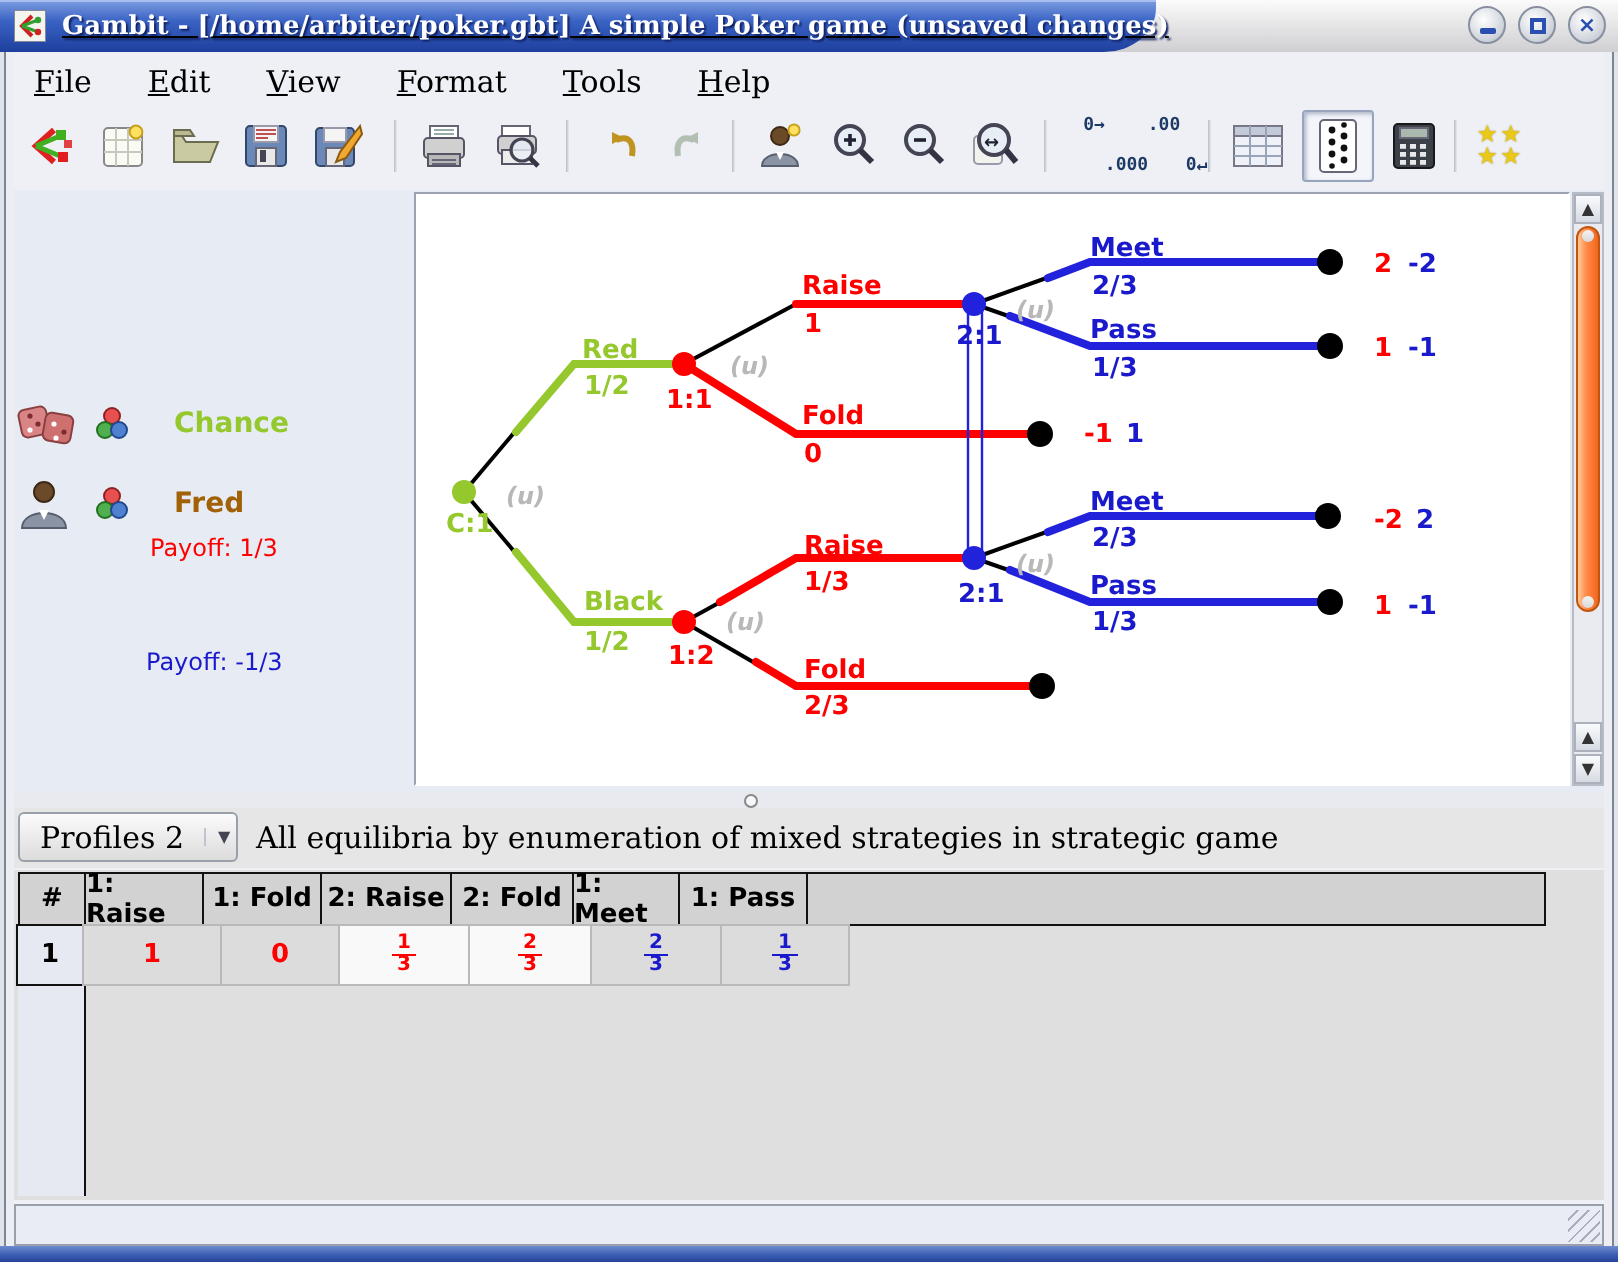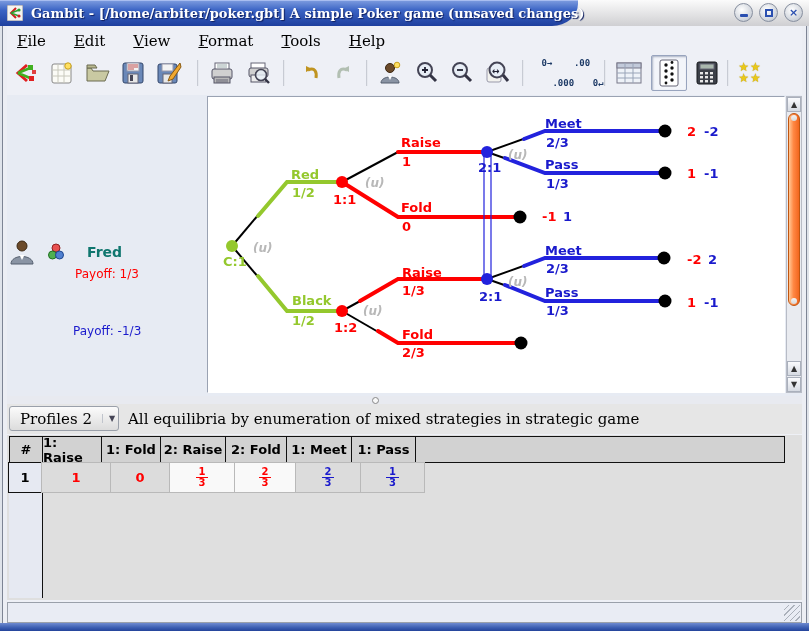--- a/index.html
+++ b/index.html
@@ -13,21 +13,21 @@
   .edge-right{position:absolute;right:0;top:26px;bottom:0;width:7px;
     background:linear-gradient(270deg,#dfe3ea 0 2px,#7d8494 2px 3px,#eceef4 3px 7px);z-index:50;}
   .bottomstrip{position:absolute;left:0;right:0;bottom:0;height:8px;z-index:60;
     background:linear-gradient(180deg,#6d8ad0,#3a5cb0 60%,#24439a);}
   
   .titlebar{position:absolute;left:0;top:0;width:809px;height:26px;
     background:linear-gradient(180deg,#fbfbfb,#cfcfd2);}
   .titletab{position:absolute;left:0;top:0;height:26px;width:578px;
     background:linear-gradient(180deg,#7f9ee0 0,#3a63c4 40%,#1e3f9e 100%);
     border-bottom-right-radius:26px 22px;display:flex;align-items:center;
-    box-shadow:inset 0 1px 0 #a8bdf0;}
+    box-shadow:inset 0 1px 0 #a8bdf0;text-decoration:underline;}
   .appicon{margin-left:7px;width:16px;height:16px;display:inline-block;}
   .title{color:#ffffff;font:bold 13px "DejaVu Serif",serif;margin-left:8px;white-space:nowrap;
     text-shadow:1px 1px 1px #102060;}
   .winbtns{position:absolute;right:6px;top:3px;display:flex;gap:6px;}
   .winbtn{width:19px;height:19px;border-radius:50%;
     background:radial-gradient(circle at 40% 35%,#ffffff,#cdd2da 70%,#9aa2b0);
     border:1px solid #8890a0;box-sizing:border-box;display:flex;align-items:center;justify-content:center;
     color:#2a4fb0;font:bold 11px "DejaVu Sans",sans-serif;cursor:pointer;}
   .glyph-min{width:8px;height:3px;background:#2a4fb0;border-radius:1px;margin-top:6px;}
   .glyph-max{width:8px;height:8px;border:2px solid #2a4fb0;box-sizing:border-box;}
@@ -303,32 +303,50 @@
     <div class="tsep" style="left:720px"></div>
     <div class="tbtn" style="left:729px">
       <div class="stars"><span>★★</span><br>
       <span>★★</span></div>
     </div>
   </div>
 
   <div class="main">
 
     <div class="playerpanel">
+      <div class="prow" style="top:103px">
+        <svg width="34" height="28" viewBox="0 0 34 28">
+          <rect x="3" y="6" width="14" height="14" rx="3" fill="#d98585" stroke="#8a4040" transform="rotate(-12 10 13)"></rect>
+          <rect x="15" y="9" width="14" height="14" rx="3" fill="#cf7070" stroke="#8a4040" transform="rotate(10 22 16)"></rect>
+          <circle cx="8" cy="10" r="1.3" fill="#7a2e2e"></circle>
+            <circle cx="12" cy="14" r="1.3" fill="#7a2e2e"></circle>
+            <circle cx="8" cy="17" r="1.3" fill="#fff"></circle>
+          <circle cx="20" cy="14" r="1.3" fill="#fff"></circle>
+            <circle cx="25" cy="18" r="1.3" fill="#7a2e2e"></circle>
+            <circle cx="21" cy="21" r="1.3" fill="#fff"></circle>
+        </svg>
+        <svg width="18" height="18" viewBox="0 0 18 18" style="margin-left:6px">
+          <circle cx="9" cy="5" r="4" fill="#e85050" stroke="#902020"></circle>
+          <circle cx="5.5" cy="12" r="4" fill="#50b050" stroke="#207020"></circle>
+          <circle cx="12.5" cy="12" r="4" fill="#5080d0" stroke="#204890"></circle>
+        </svg>
+        <span class="pname" style="color:#94c82d">Chance</span>
+      </div>
       <div class="prow" style="top:144px">
         <svg width="34" height="26" viewBox="0 0 34 26">
           <circle cx="15" cy="7" r="5" fill="#6b4a2a" stroke="#3c2813"></circle>
           <path d="M4,25 C4,15 26,15 26,25 Z" fill="#8a94a4" stroke="#555f6e"></path>
           <path d="M12.5,16 L15,21 L17.5,16 Z" fill="#fff"></path>
         </svg>
         <svg width="18" height="18" viewBox="0 0 18 18" style="margin-left:6px">
           <circle cx="9" cy="5" r="4" fill="#e85050" stroke="#902020"></circle>
           <circle cx="5.5" cy="12" r="4" fill="#50b050" stroke="#207020"></circle>
           <circle cx="12.5" cy="12" r="4" fill="#5080d0" stroke="#204890"></circle>
         </svg>
-        <span class="pname" style="color:#0f766e">Fred</span>
+        <span class="pname" style="color:#a16207">Fred</span>
       </div>
       <div class="ppay" style="left:68px;top:172px;color:#ff0000">Payoff: 1/3</div>
       <div class="ppay" style="left:66px;top:229px;color:#1a1acc">Payoff: -1/3</div>
     </div>
 
     <div class="treecanvas">
       <svg width="576" height="295" viewBox="0 0 576 295">
 
         <path d="M24,149 L51,117" stroke="#000" stroke-width="2"></path>
         <path d="M50,119 L79,85 L134,85" stroke="#94c82d" stroke-width="4" fill="none" stroke-linecap="round"></path>
@@ -440,21 +458,21 @@
   </div>
 
   <div class="tablearea">
     <div class="rowlabel-strip"></div>
     <div class="thead">
       <div class="th" style="width:34px">#</div>
       <div class="th" style="width:60px">1: Raise</div>
       <div class="th" style="width:60px">1: Fold</div>
       <div class="th" style="width:66px">2: Raise</div>
       <div class="th" style="width:62px">2: Fold</div>
-      <div class="th" style="width:66px">1: Meet</div>
+      <div class="th" style="width:54px">1: Meet</div>
       <div class="th" style="width:65px">1: Pass</div>
       <div class="th" style="width:370px"></div>
     </div>
     <div class="trow">
       <div class="td rl" style="width:34px">1</div>
       <div class="td gray red" style="width:70px">1</div>
       <div class="td gray red" style="width:60px">0</div>
       <div class="td white" style="width:66px">
         <span class="frac red">
             <span class="num">1</span>

